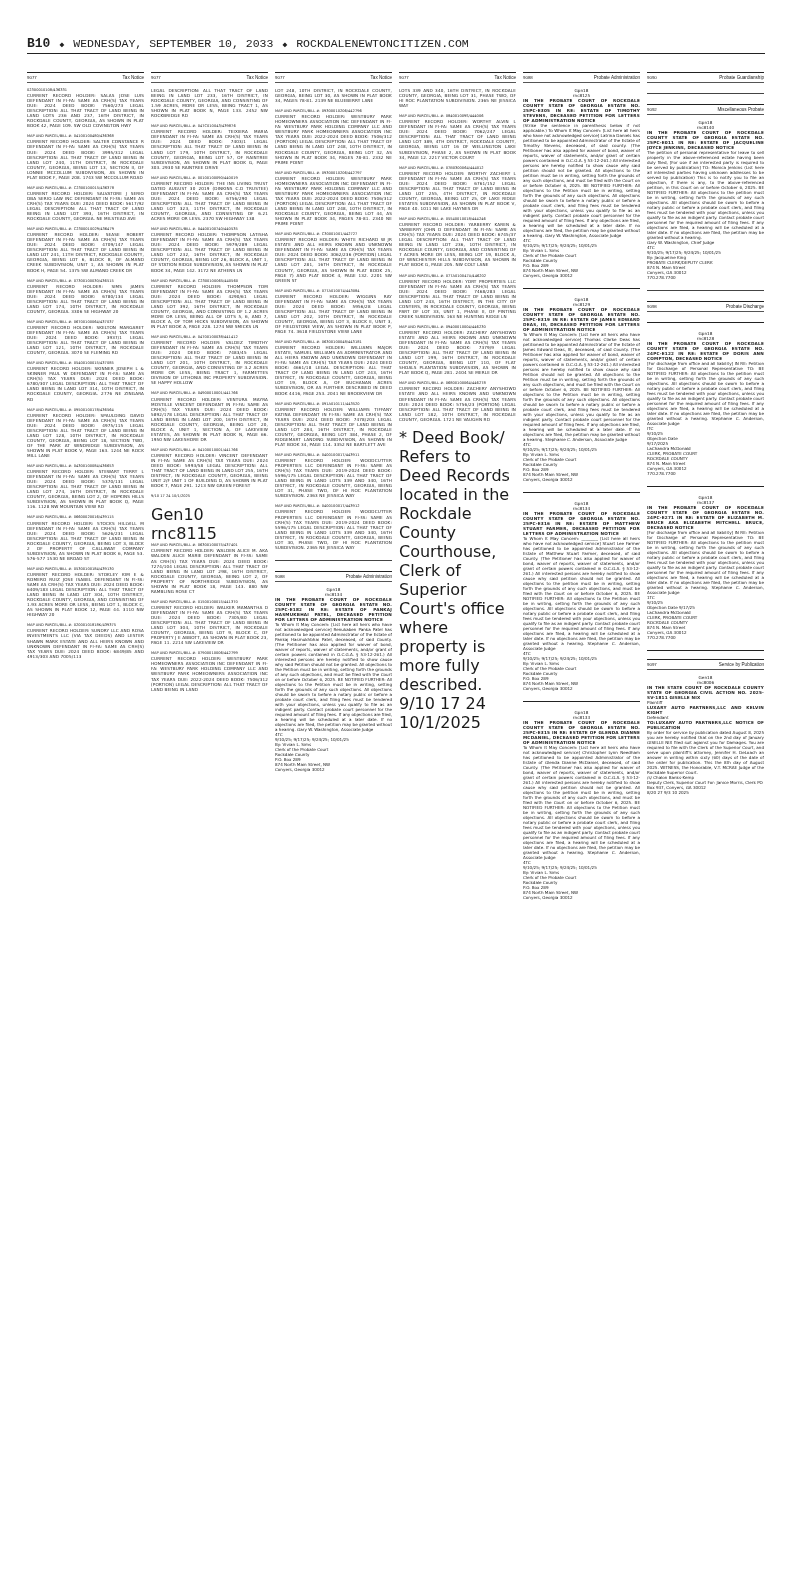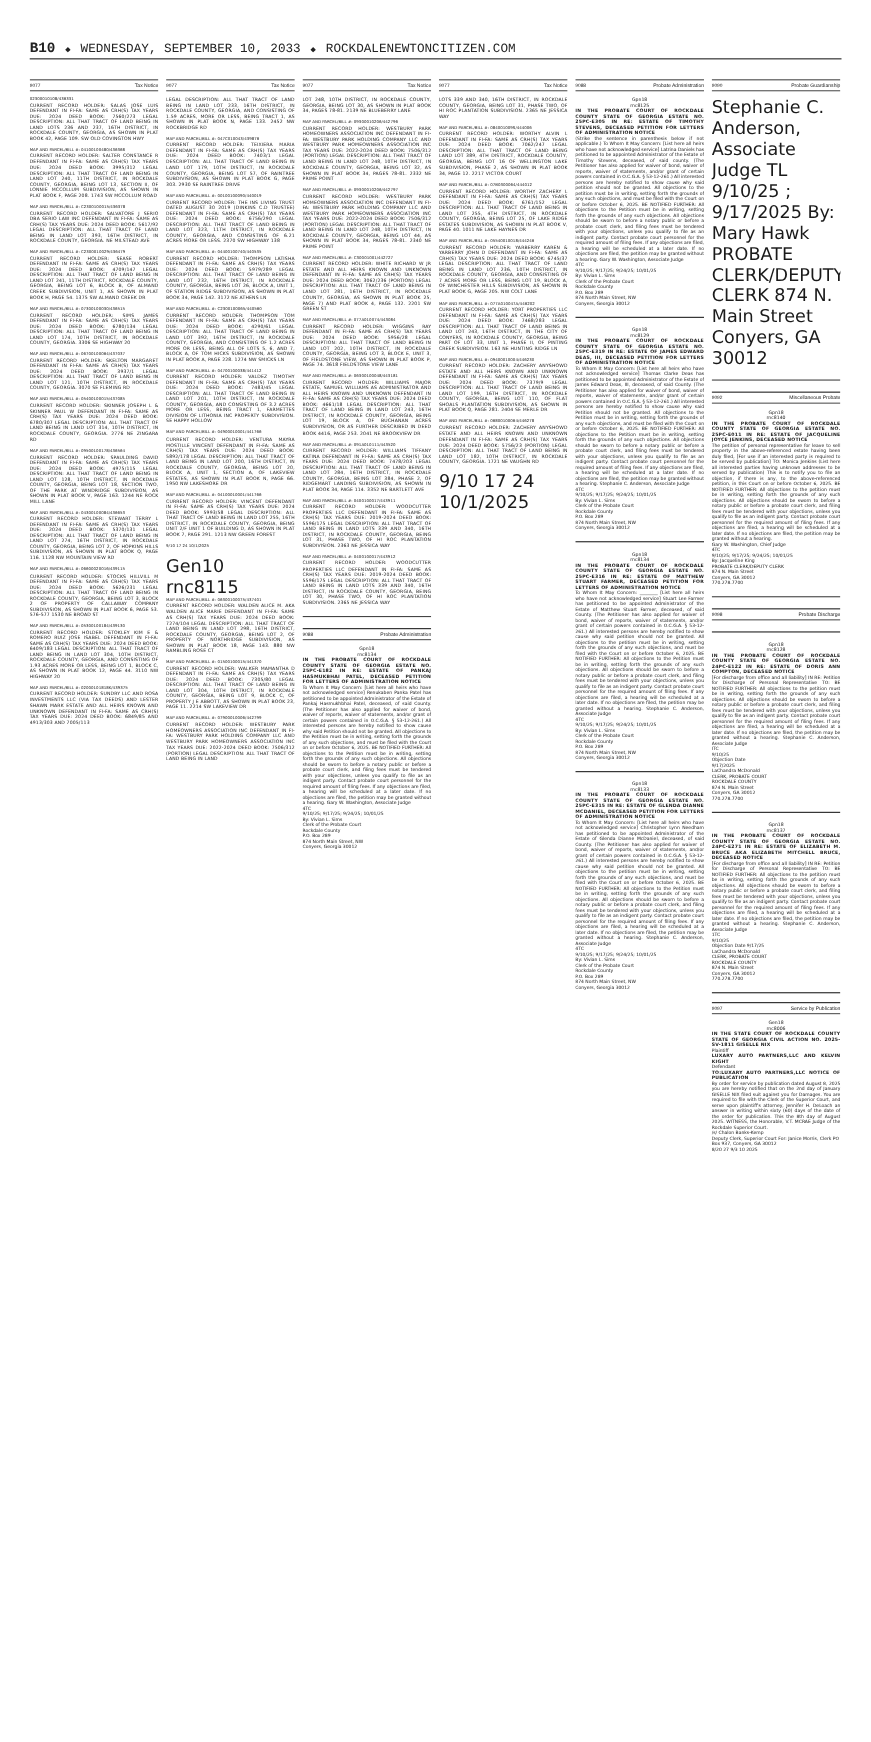--- a/index.html
+++ b/index.html
@@ -141,20 +141,21 @@
         <span class="code">9077</span>
         <span>Tax Notice</span>
       </div>
       <div class="tx"><span>LOTS 339 AND 340, 16TH DISTRICT, IN ROCKDALE COUNTY, GEORGIA, BEING LOT 31, PHASE TWO, OF HI ROC PLANTATION SUBDIVISION. 2365 NE JESSICA WAY</span></div>
       <div class="tx"><span class="pid">MAP AND PARCEL/BILL #: 084001009S/444006</span><span>CURRENT RECORD HOLDER: WORTHY ALVIN L DEFENDANT IN FI-FA: SAME AS CRH(S) TAX YEARS DUE: 2024 DEED BOOK: 7062/247 LEGAL DESCRIPTION: ALL THAT TRACT OF LAND BEING LAND LOT 389, 4TH DISTRICT, ROCKDALE COUNTY, GEORGIA, BEING LOT 16 OF WELLINGTON LAKE SUBDIVISION, PHASE 2, AS SHOWN IN PLAT BOOK 34, PAGE 12. 2217 VICTOR COURT</span></div>
       <div class="tx"><span class="pid">MAP AND PARCEL/BILL #: 07B0300064/444012</span><span>CURRENT RECORD HOLDER: WORTHY ZACHERY L DEFENDANT IN FI-FA: SAME AS CRH(S) TAX YEARS DUE: 2024 DEED BOOK: 6761/152 LEGAL DESCRIPTION: ALL THAT TRACT OF LAND BEING IN LAND LOT 255, 4TH DISTRICT, IN ROCKDALE COUNTY, GEORGIA, BEING LOT 25, OF LAKE RIDGE ESTATES SUBDIVISION, AS SHOWN IN PLAT BOOK V, PAGE 40. 1011 NE LAKE HAYNES DR</span></div>
       <div class="tx"><span class="pid">MAP AND PARCEL/BILL #: 05540010018/444246</span><span>CURRENT RECORD HOLDER: YARBERRY KAREN &amp; YARBERRY JOHN D DEFENDANT IN FI-FA: SAME AS CRH(S) TAX YEARS DUE: 2024 DEED BOOK: 6745/37 LEGAL DESCRIPTION: ALL THAT TRACT OF LAND BEING IN LAND LOT 236, 10TH DISTRICT, IN ROCKDALE COUNTY, GEORGIA, AND CONSISTING OF 7 ACRES MORE OR LESS, BEING LOT 19, BLOCK A, OF WINCHESTER HILLS SUBDIVISION, AS SHOWN IN PLAT BOOK G, PAGE 205. NW COLT LANE</span></div>
       <div class="tx"><span class="pid">MAP AND PARCEL/BILL #: 077A010047A/446202</span><span>CURRENT RECORD HOLDER: YORT PROPERTIES LLC DEFENDANT IN FI-FA: SAME AS CRH(S) TAX YEARS DUE: 2024 DEED BOOK: 7468/283 LEGAL DESCRIPTION: ALL THAT TRACT OF LAND BEING IN LAND LOT 243, 16TH DISTRICT, IN THE CITY OF CONYERS, IN ROCKDALE COUNTY, GEORGIA, BEING PART OF LOT 33, UNIT 1, PHASE II, OF PINTING CREEK SUBDIVISION. 163 NE HUNTING RIDGE LN</span></div>
       <div class="tx"><span class="pid">MAP AND PARCEL/BILL #: 09400010004/446230</span><span>CURRENT RECORD HOLDER: ZACHERY ANYSHOWD ESTATE AND ALL HEIRS KNOWN AND UNKNOWN DEFENDANT IN FI-FA: SAME AS CRH(S) TAX YEARS DUE: 2024 DEED BOOK: 7379/9 LEGAL DESCRIPTION: ALL THAT TRACT OF LAND BEING IN LAND LOT 199, 16TH DISTRICT, IN ROCKDALE COUNTY, GEORGIA, BEING LOT 110, OF FLAT SHOALS PLANTATION SUBDIVISION, AS SHOWN IN PLAT BOOK Q, PAGE 281. 2404 SE MERLE DR</span></div>
       <div class="tx"><span class="pid">MAP AND PARCEL/BILL #: 06800100064/446278</span><span>CURRENT RECORD HOLDER: ZACHERY ANYSHOWD ESTATE AND ALL HEIRS KNOWN AND UNKNOWN DEFENDANT IN FI-FA: SAME AS CRH(S) TAX YEARS DUE: 2024 DEED BOOK: 5756/23 (PORTION) LEGAL DESCRIPTION: ALL THAT TRACT OF LAND BEING IN LAND LOT 182, 10TH DISTRICT, IN ROCKDALE COUNTY, GEORGIA. 1721 NE VAUGHN RD</span></div>
+      <div class="body">* Deed Book/ Refers to Deed Records located in the Rockdale County Courthouse, Clerk of Superior Court's office where property is more fully described.</div>
       <div class="sig">9/10 17 24 10/1/2025</div>
     </div>
   <div class="col" id="c5">
       <div class="cat-head">
         <span class="code">9088</span>
         <span>Probate Administration</span>
       </div>
       <div class="notice">
         <div class="gpn">Gpn18</div>
         <div class="gpn">rnc8125</div>
@@ -213,27 +214,20 @@
 P.O. Box 289
 874 North Main Street, NW
 Conyers, Georgia 30012</div>
       </div>
     </div>
   <div class="col" id="c6">
       <div class="cat-head">
         <span class="code">9090</span>
         <span>Probate Guardianship</span>
       </div>
-      <div class="sig">Stephanie C. Anderson, Associate Judge
-TL
-9/10/25 ; 9/17/2025
-By: Mary Hawk
-PROBATE CLERK/DEPUTY CLERK
-874 N. Main Street
-Conyers, GA 30012</div>
       <div class="rule-thin"></div>
       <div class="cat-head">
         <span class="code">9092</span>
         <span>Miscellaneous Probate</span>
       </div>
       <div class="notice">
         <div class="gpn">Gpn18</div>
         <div class="gpn">rnc8140</div>
         <div class="bold">IN THE PROBATE COURT OF ROCKDALE COUNTY STATE OF GEORGIA ESTATE NO. 25PC-E011 IN RE: ESTATE OF JACQUELINE JOYCE JENKINS, DECEASED NOTICE</div>
         <div class="body">The petition of personal representative for leave to sell property in the above-referenced estate having been duly filed, [For use if an interested party is required to be served by publication] TO: Monica Jenkins (List here all interested parties having unknown addresses to be served by publication) This is to notify you to file an objection, if there is any, to the above-referenced petition, in this Court on or before October 6, 2025. BE NOTIFIED FURTHER: All objections to the petition must be in writing, setting forth the grounds of any such objections. All objections should be sworn to before a notary public or before a probate court clerk, and filing fees must be tendered with your objections, unless you qualify to file as an indigent party. Contact probate court personnel for the required amount of filing fees. If any objections are filed, a hearing will be scheduled at a later date. If no objections are filed, the petition may be granted without a hearing.</div>

